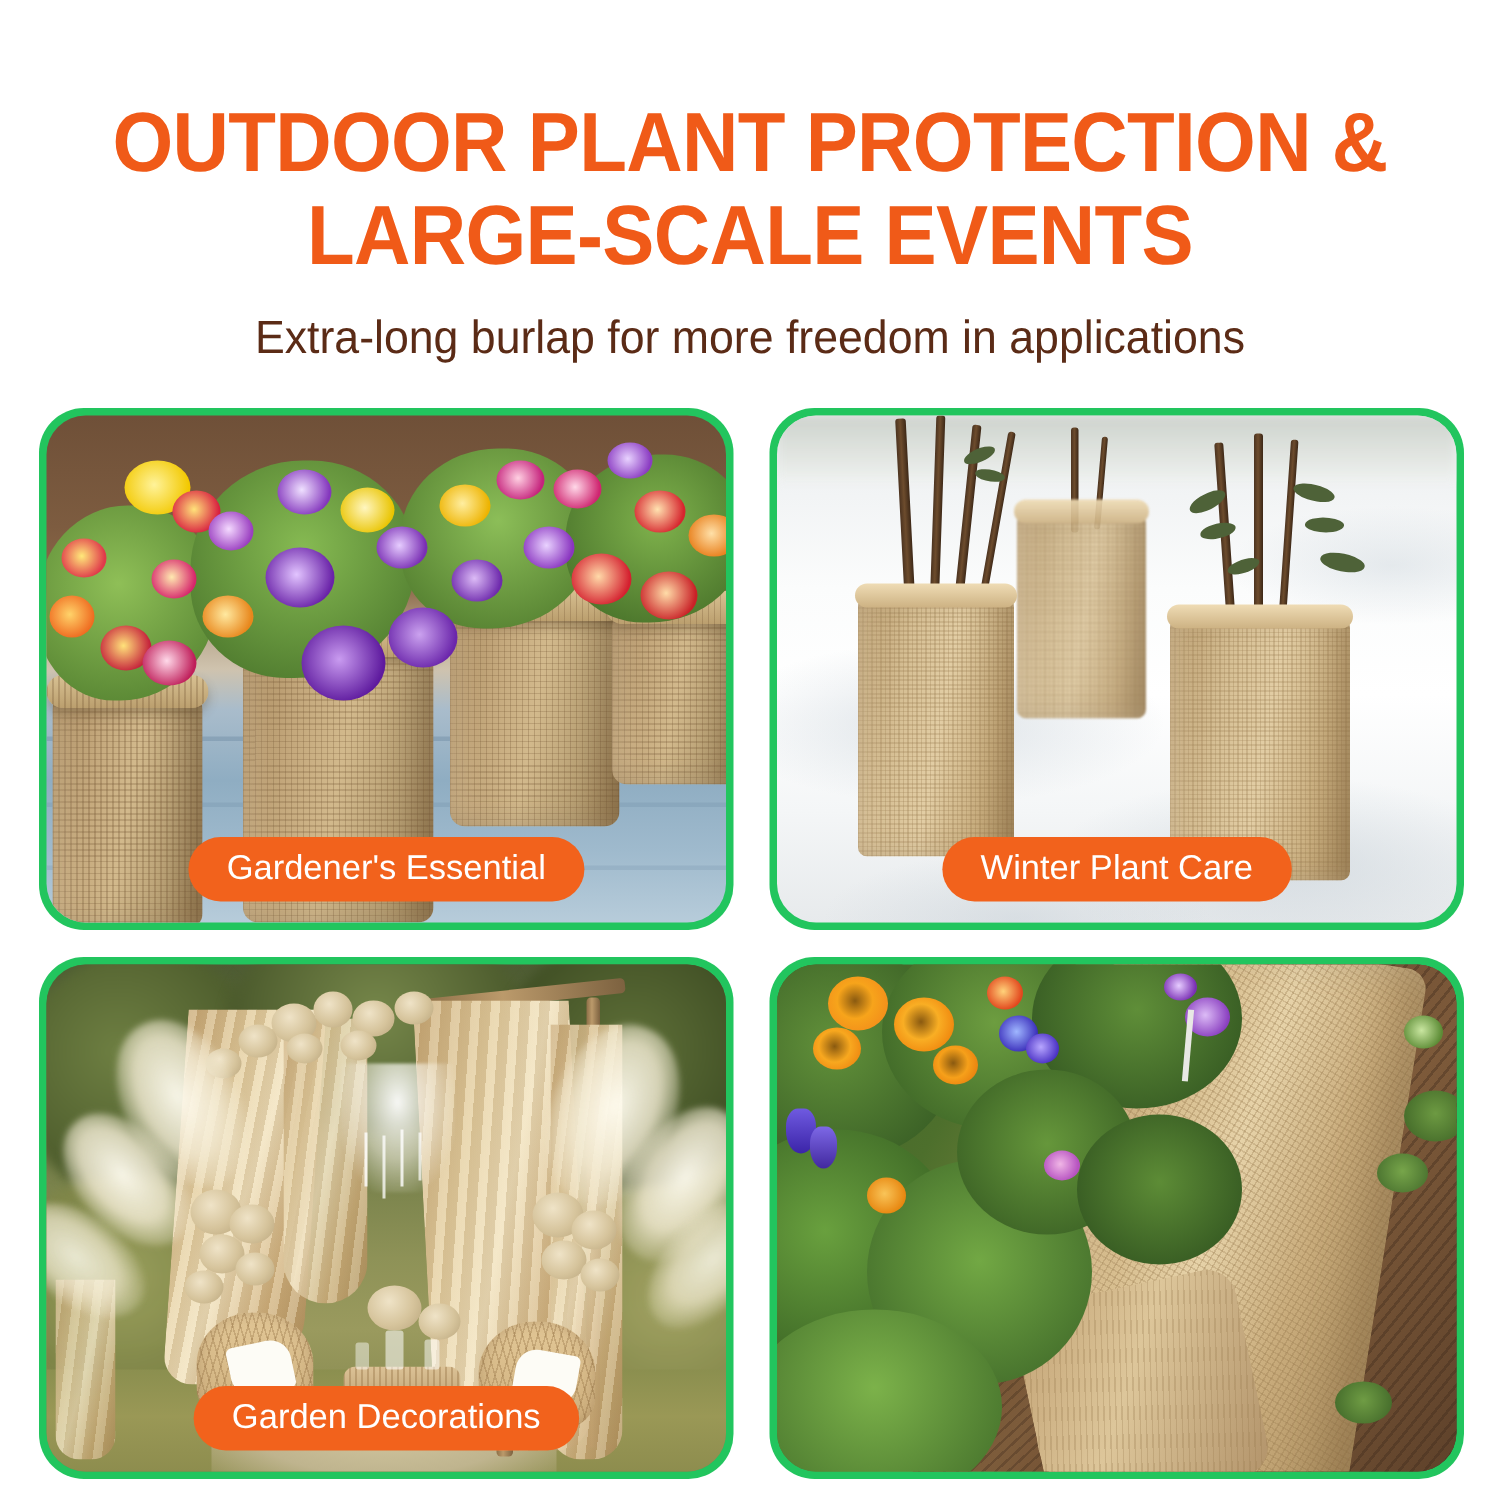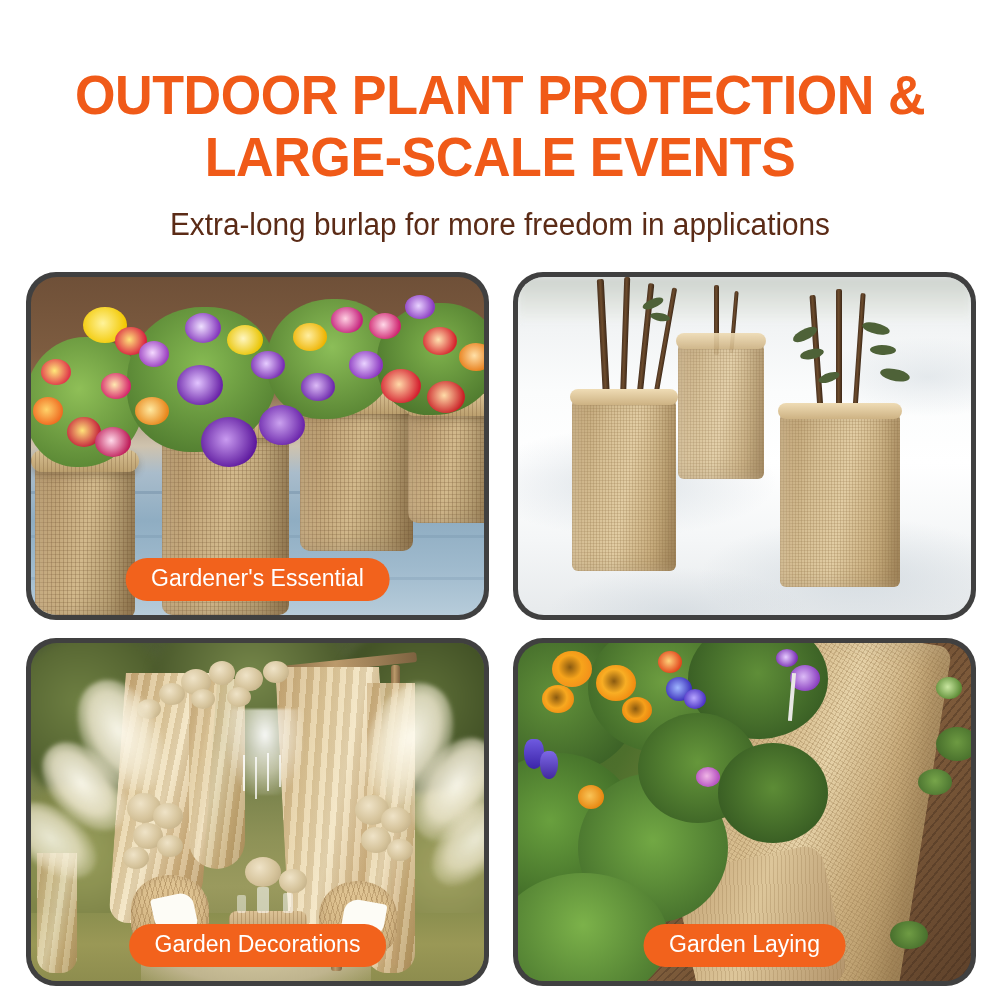--- a/index.html
+++ b/index.html
@@ -48,21 +48,21 @@
     height:700px;
     display:grid;
     grid-template-columns:463px 463px;
     grid-template-rows:348px 348px;
     column-gap:24px;
     row-gap:18px;
   }
   .panel{
     position:relative;
     border-radius:30px;
-    background:#404040;
+    background:#22c55e;
     padding:5px;
     box-sizing:border-box;
     overflow:hidden;
   }
   .photo{
     position:absolute;
     left:5px;top:5px;right:5px;bottom:5px;
     border-radius:26px;
     overflow:hidden;
   }
@@ -307,20 +307,21 @@
         <div class="twig-leaf" style="left:282px;top:72px;width:24px;height:10px;transform:rotate(-8deg);"></div>
         <div class="twig-leaf" style="left:344px;top:46px;width:28px;height:11px;transform:rotate(18deg);"></div>
         <div class="twig-leaf" style="left:352px;top:68px;width:26px;height:10px;transform:rotate(6deg);"></div>
         <div class="twig-leaf" style="left:362px;top:92px;width:30px;height:12px;transform:rotate(16deg);"></div>
         <div class="twig-leaf" style="left:300px;top:96px;width:22px;height:9px;transform:rotate(-14deg);"></div>
       </div>
       <div class="wrap" style="left:262px;top:132px;width:120px;height:178px;">
         <div class="wrap-top"></div>
       </div>
 
+      <div class="caption">Winter Plant Care</div>
     </div>
   </div>
 
   <div class="panel">
     <div class="photo p3-bg">
 
       <div class="layer">
         <div class="foliage" style="left:-20px;top:-10px;width:170px;height:170px;background:radial-gradient(circle at 40% 40%,#6e7f42,#39471f);"></div>
         <div class="foliage" style="left:120px;top:-30px;width:200px;height:140px;background:radial-gradient(circle at 50% 45%,#76874a,#3e4c23);"></div>
         <div class="foliage" style="left:300px;top:-20px;width:180px;height:170px;background:radial-gradient(circle at 50% 45%,#5f7038,#2f3d1a);"></div>
@@ -446,17 +447,16 @@
       </div>
 
       <div style="position:absolute;left:272px;top:30px;width:4px;height:48px;background:#e8e8e4;transform:rotate(5deg);"></div>
 
       <div class="layer">
         <div class="bush" style="left:418px;top:84px;width:42px;height:34px;background:radial-gradient(circle at 50% 45%,#6d9a42,#3b6024);"></div>
         <div class="bush" style="left:400px;top:126px;width:34px;height:26px;background:radial-gradient(circle at 50% 45%,#77a54a,#41682a);"></div>
         <div class="bush" style="left:372px;top:278px;width:38px;height:28px;background:radial-gradient(circle at 50% 45%,#6f9c44,#3c6226);"></div>
       </div>
 
-      <div class="caption">Garden Laying</div>
     </div>
   </div>
 
 </div>
 
 </body></html>

